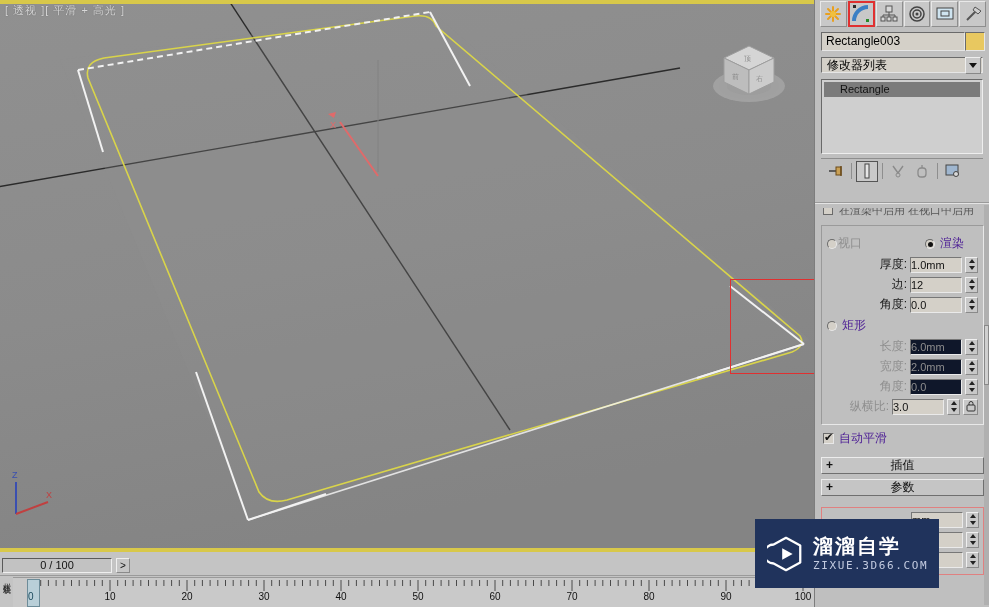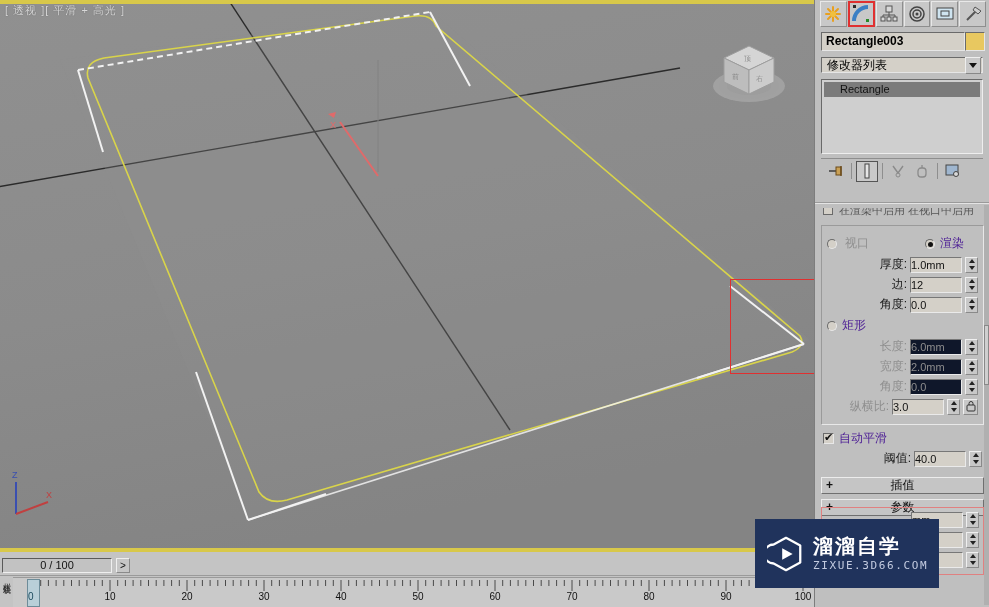--- a/index.html
+++ b/index.html
@@ -75,21 +75,21 @@
     background: #c8c8c8;
     border: 1px solid #8e8e8e;
     border-top-color:#e8e8e8; border-left-color:#e8e8e8;
     display: flex; align-items: center; justify-content: center;
     cursor: pointer;
   }
   .panel-tab.sel { border: 2px solid #e03030; background:#c8c8c8; }
 
   #name-row {
     display: flex; align-items: center;
-    margin: 3px 4px 0 6px; height: 19px;  font-weight: bold;
+    margin: 3px 4px 0 6px; height: 19px; 
   }
   #obj-name {
     flex: 1; height: 19px;
     background: #d4d0c8;
     border: 1px solid #6a6a6a;
     border-right-color:#e6e6e6; border-bottom-color:#e6e6e6;
     font-size: 12px; color:#000;
     padding-left: 4px;
     line-height: 17px;
     font-family: "Liberation Sans", sans-serif;
@@ -518,21 +518,21 @@
     <div id="rollout-scroll">
       <div class="hr-dark"></div>
 
       <div id="clipped-row">
         <i class="cb"></i>
         <span>在渲染中启用 在视口中启用</span>
       </div>
 
       <div class="group-box">
         <div class="radio-row" style="justify-content:space-between;padding-right:14px;">
-          <span style="display:flex;align-items:center;gap:8px;">
+          <span style="display:flex;align-items:center;gap:1px;">
             <i class="radio"></i>
             <span class="lbl dim">视口</span>
           </span>
           <span style="display:flex;align-items:center;gap:5px;">
             <i class="radio on"></i>
             <span class="lbl">渲染</span>
           </span>
         </div>
 
 
@@ -604,28 +604,20 @@
             </svg>
           </span>
         </div>
       </div>
 
       <div class="chk-row">
         <i class="checkbox on"></i>
         <span class="lbl">自动平滑</span>
       </div>
 
-      <div class="field-row" style="margin:0 8px 0 0;">
-        <span class="field-label">阈值:</span>
-        <span class="spin-input">40.0</span>
-        <span class="spinner">
-            <i class="sp-up"></i>
-            <i class="sp-dn"></i>
-          </span>
-      </div>
 
       <div class="rollout-bar" style="margin-top:10px;">
         <span class="pm">+</span>
         <span>插值</span>
       </div>
 
       <div class="rollout-bar">
         <span class="pm">+</span>
         <span>参数</span>
       </div>

